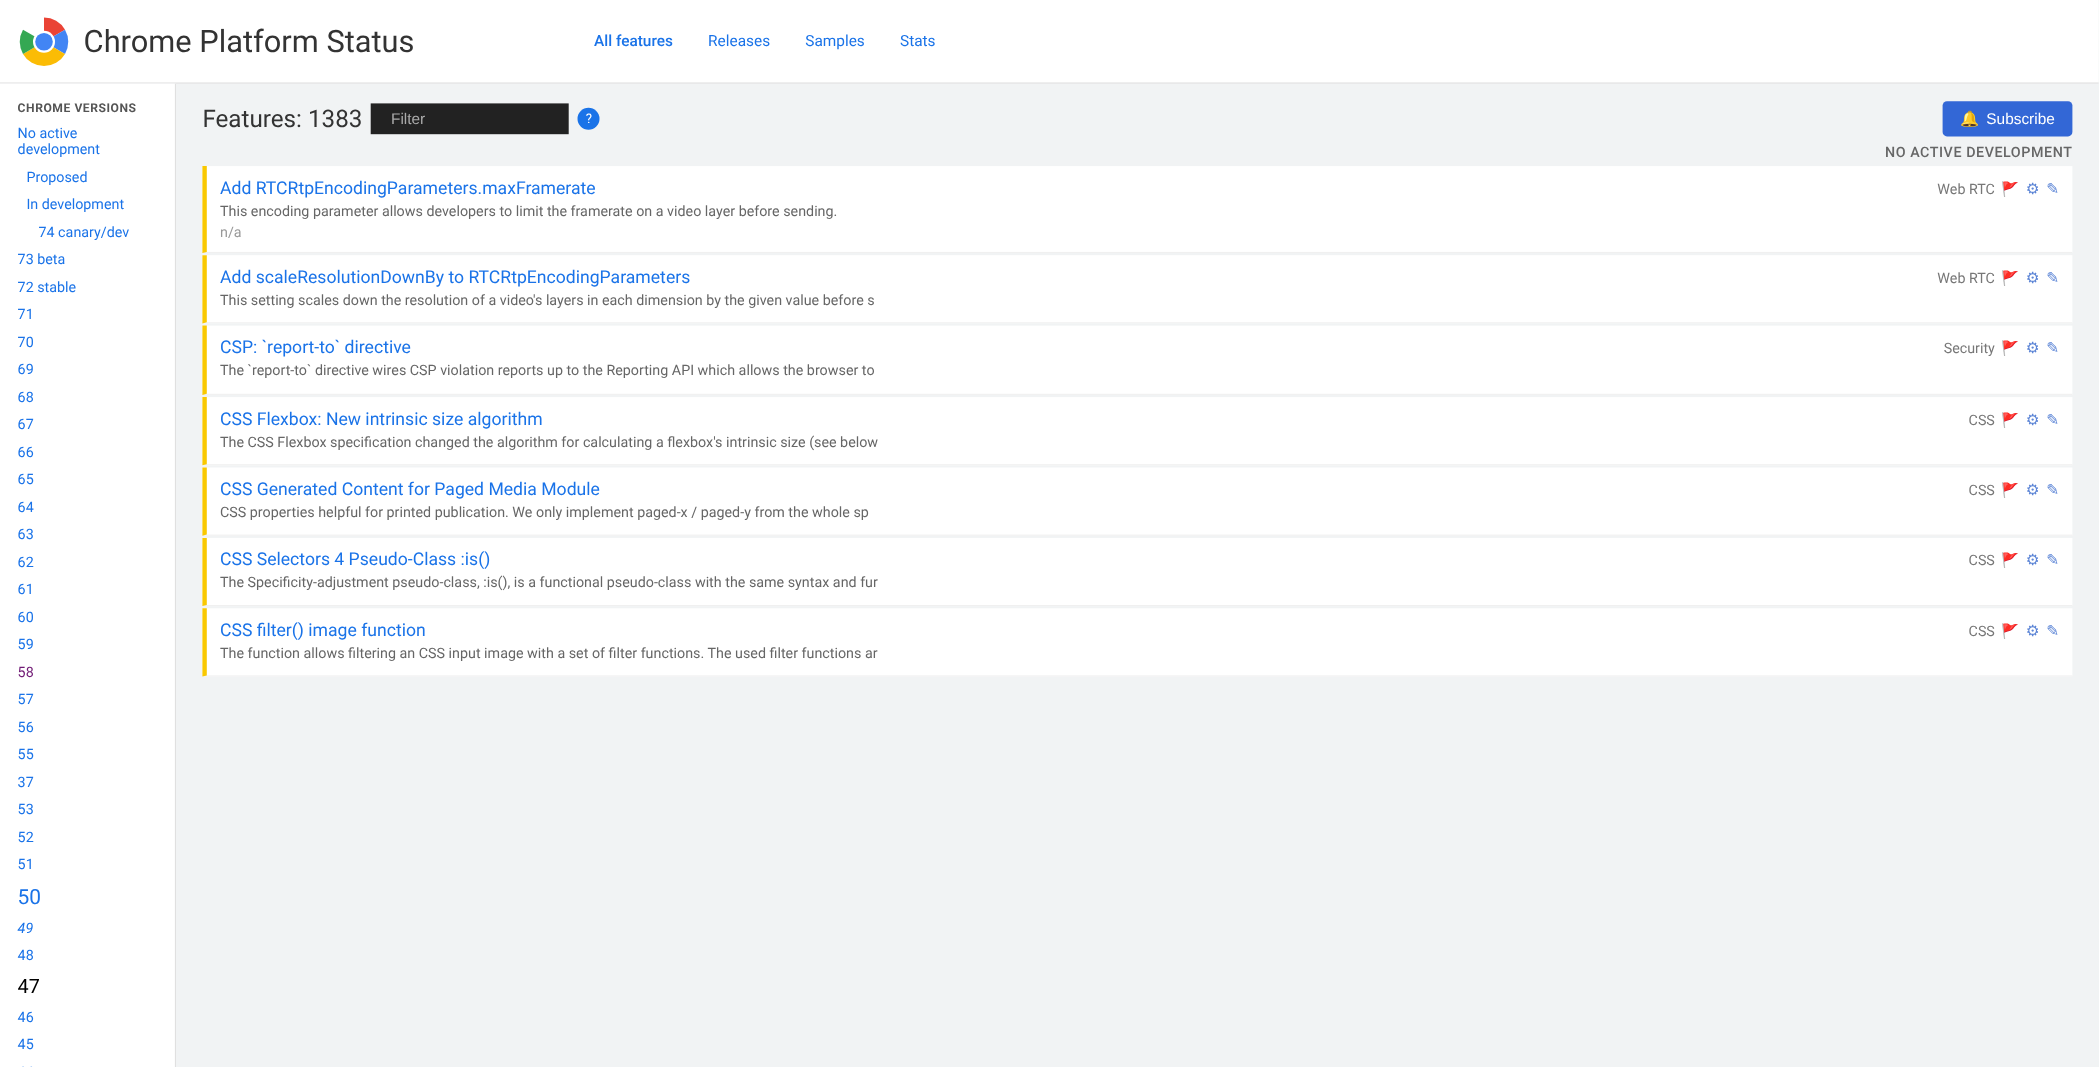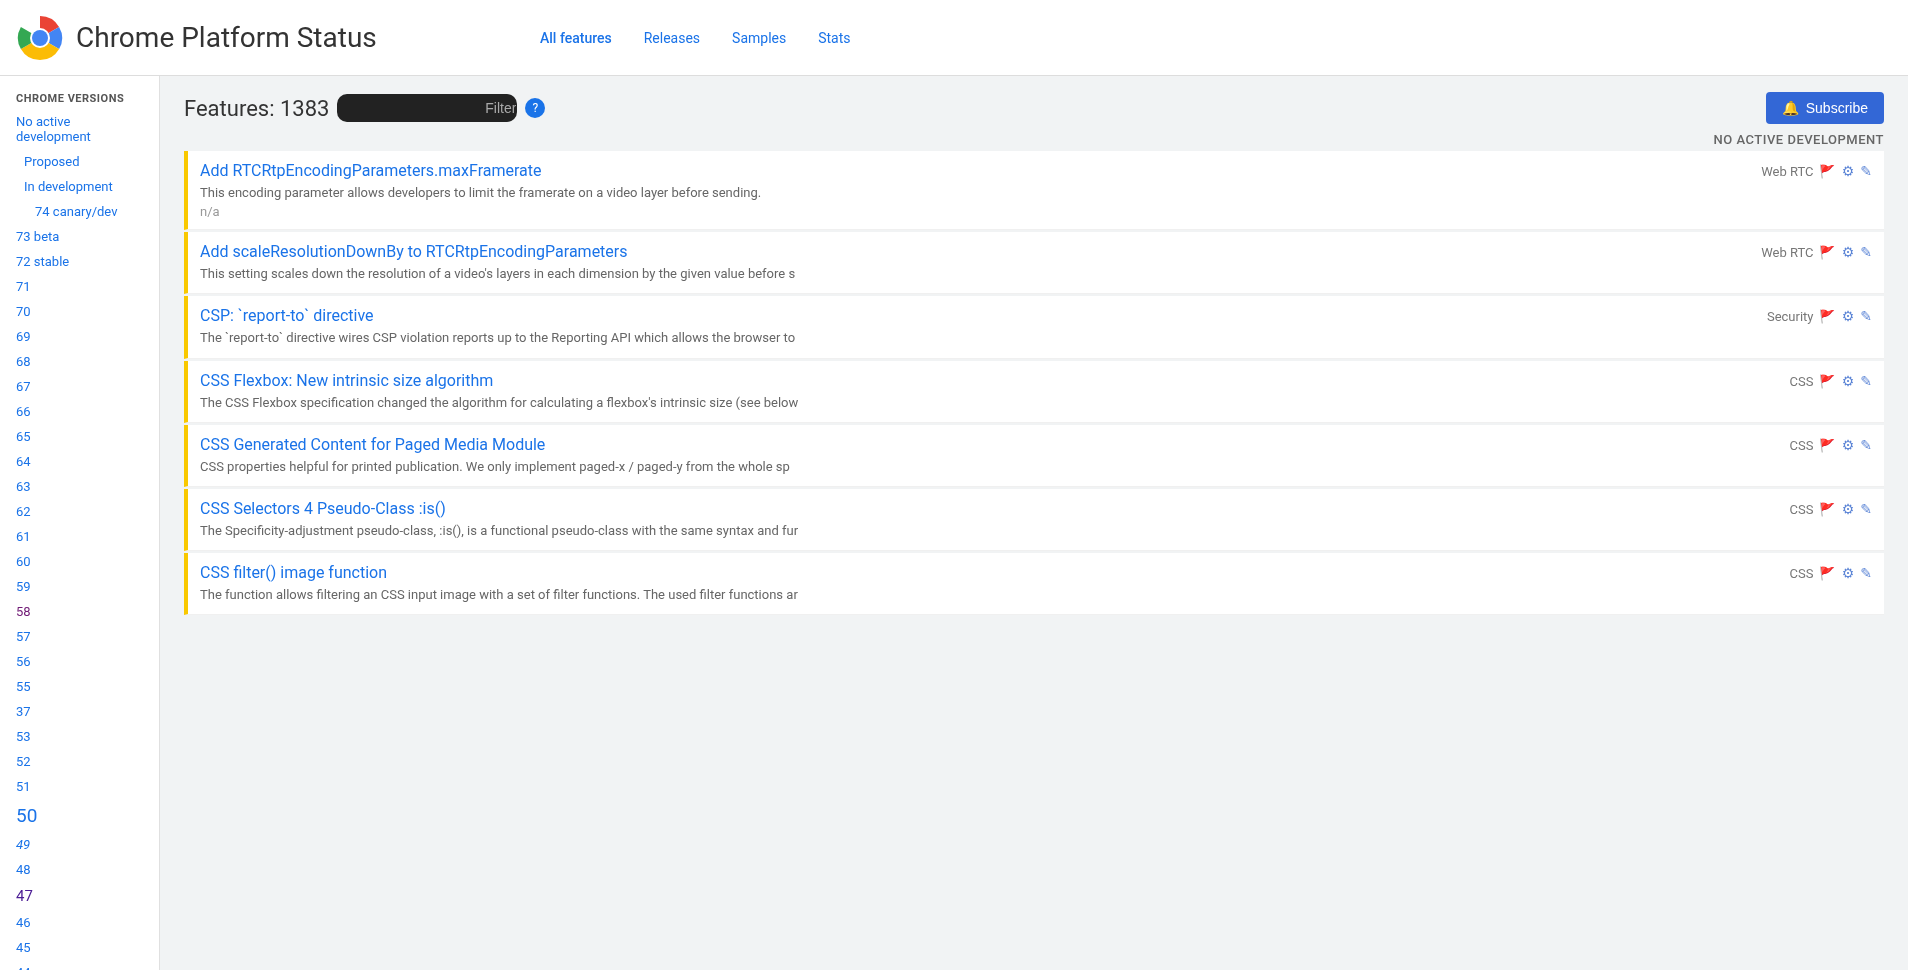--- a/index.html
+++ b/index.html
@@ -102,29 +102,28 @@
     .features-header {
       display: flex;
       align-items: center;
       gap: 8px;
     }
     .features-count {
       font-size: 22px;
       color: #333;
     }
     .filter-input {
-      padding: 6px 1px;
+      padding: 6px 18px;
       font-size: 14px;
       background: #222;
       color: #fff;
       border: none;
-      border-radius: 10px;
+      border-radius: 0;
       width: 180px;
       outline: none;
-      text-align: right;
     }
     .filter-input::placeholder {
       color: #aaa;
     }
     .help-icon {
       width: 20px;
       height: 20px;
       border-radius: 50%;
       background: #1a73e8;
       color: #fff;
@@ -281,21 +280,21 @@
         <div class="sidebar-item version"><a style="color: rgb(26, 115, 232); text-decoration: none; font-size: 13px;">57</a></div>
         <div class="sidebar-item version"><a style="color: rgb(26, 115, 232); text-decoration: none; font-size: 13px;">56</a></div>
         <div class="sidebar-item version"><a style="color: rgb(26, 115, 232); text-decoration: none; font-size: 13px;">55</a></div>
         <div class="sidebar-item version"><a style="color: rgb(26, 115, 232); text-decoration: none; font-size: 13px;">37</a></div>
         <div class="sidebar-item version"><a style="color: rgb(26, 115, 232); text-decoration: none; font-size: 13px;">53</a></div>
         <div class="sidebar-item version"><a style="color: rgb(26, 115, 232); text-decoration: none; font-size: 13px;">52</a></div>
         <div class="sidebar-item version"><a style="color: rgb(26, 115, 232); text-decoration: none; font-size: 13px;">51</a></div>
         <div class="sidebar-item version"><a style="color: rgb(26, 115, 232); text-decoration: none; font-size: 19px;">50</a></div>
         <div class="sidebar-item version"><a style="color: rgb(26, 115, 232); text-decoration: none; font-size: 13px; font-style: italic;">49</a></div>
         <div class="sidebar-item version"><a style="color: rgb(26, 115, 232); text-decoration: none; font-size: 13px;">48</a></div>
-        <div class="sidebar-item version"><a style="color: #4c1d95; text-decoration: none; font-size: 15px; margin-top: 32px;">47</a></div>
+        <div class="sidebar-item version"><a style="color: #000000; text-decoration: none; font-size: 18px; margin-top: 32px;">47</a></div>
         <div class="sidebar-item version"><a style="color: rgb(26, 115, 232); text-decoration: none; font-size: 13px;">46</a></div>
         <div class="sidebar-item version"><a style="color: rgb(26, 115, 232); text-decoration: none; font-size: 13px;">45</a></div>
         <div class="sidebar-item version"><a style="color: rgb(26, 115, 232); text-decoration: none; font-size: 13px;">44</a></div>
       </div>
   </aside>
 
   <main class="main">
 
     <div class="features-header">
       <span class="features-count">

